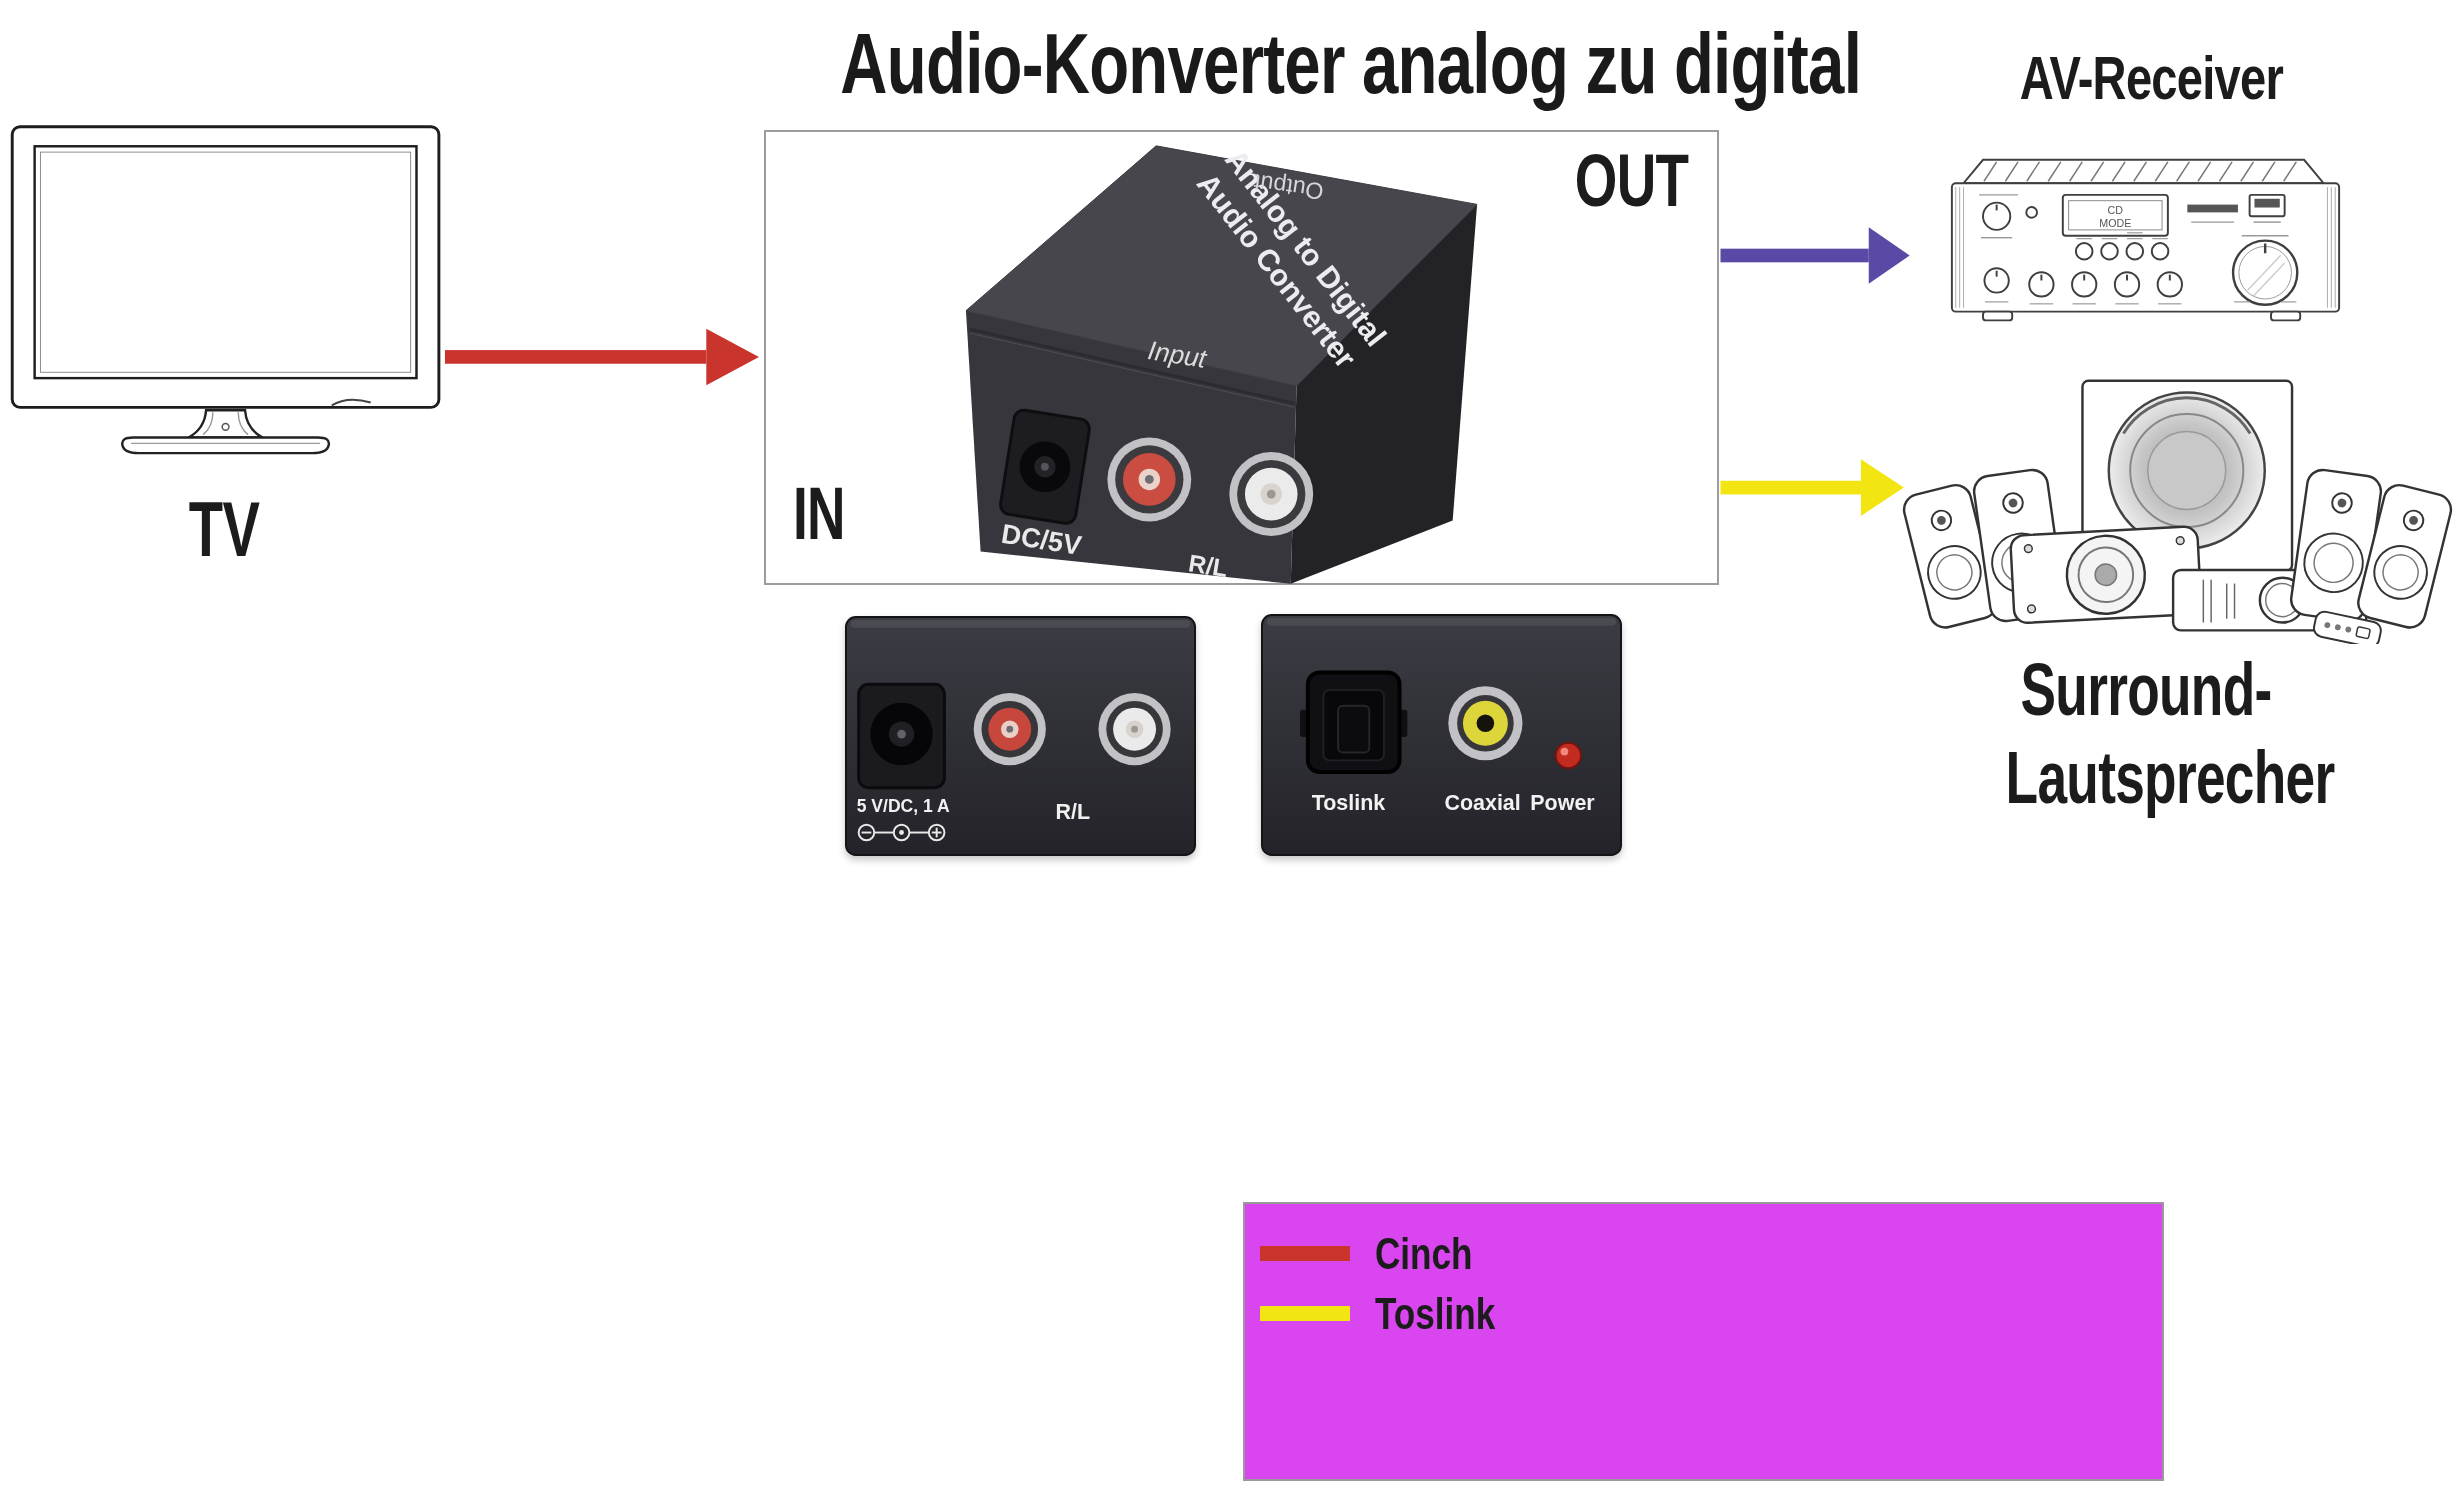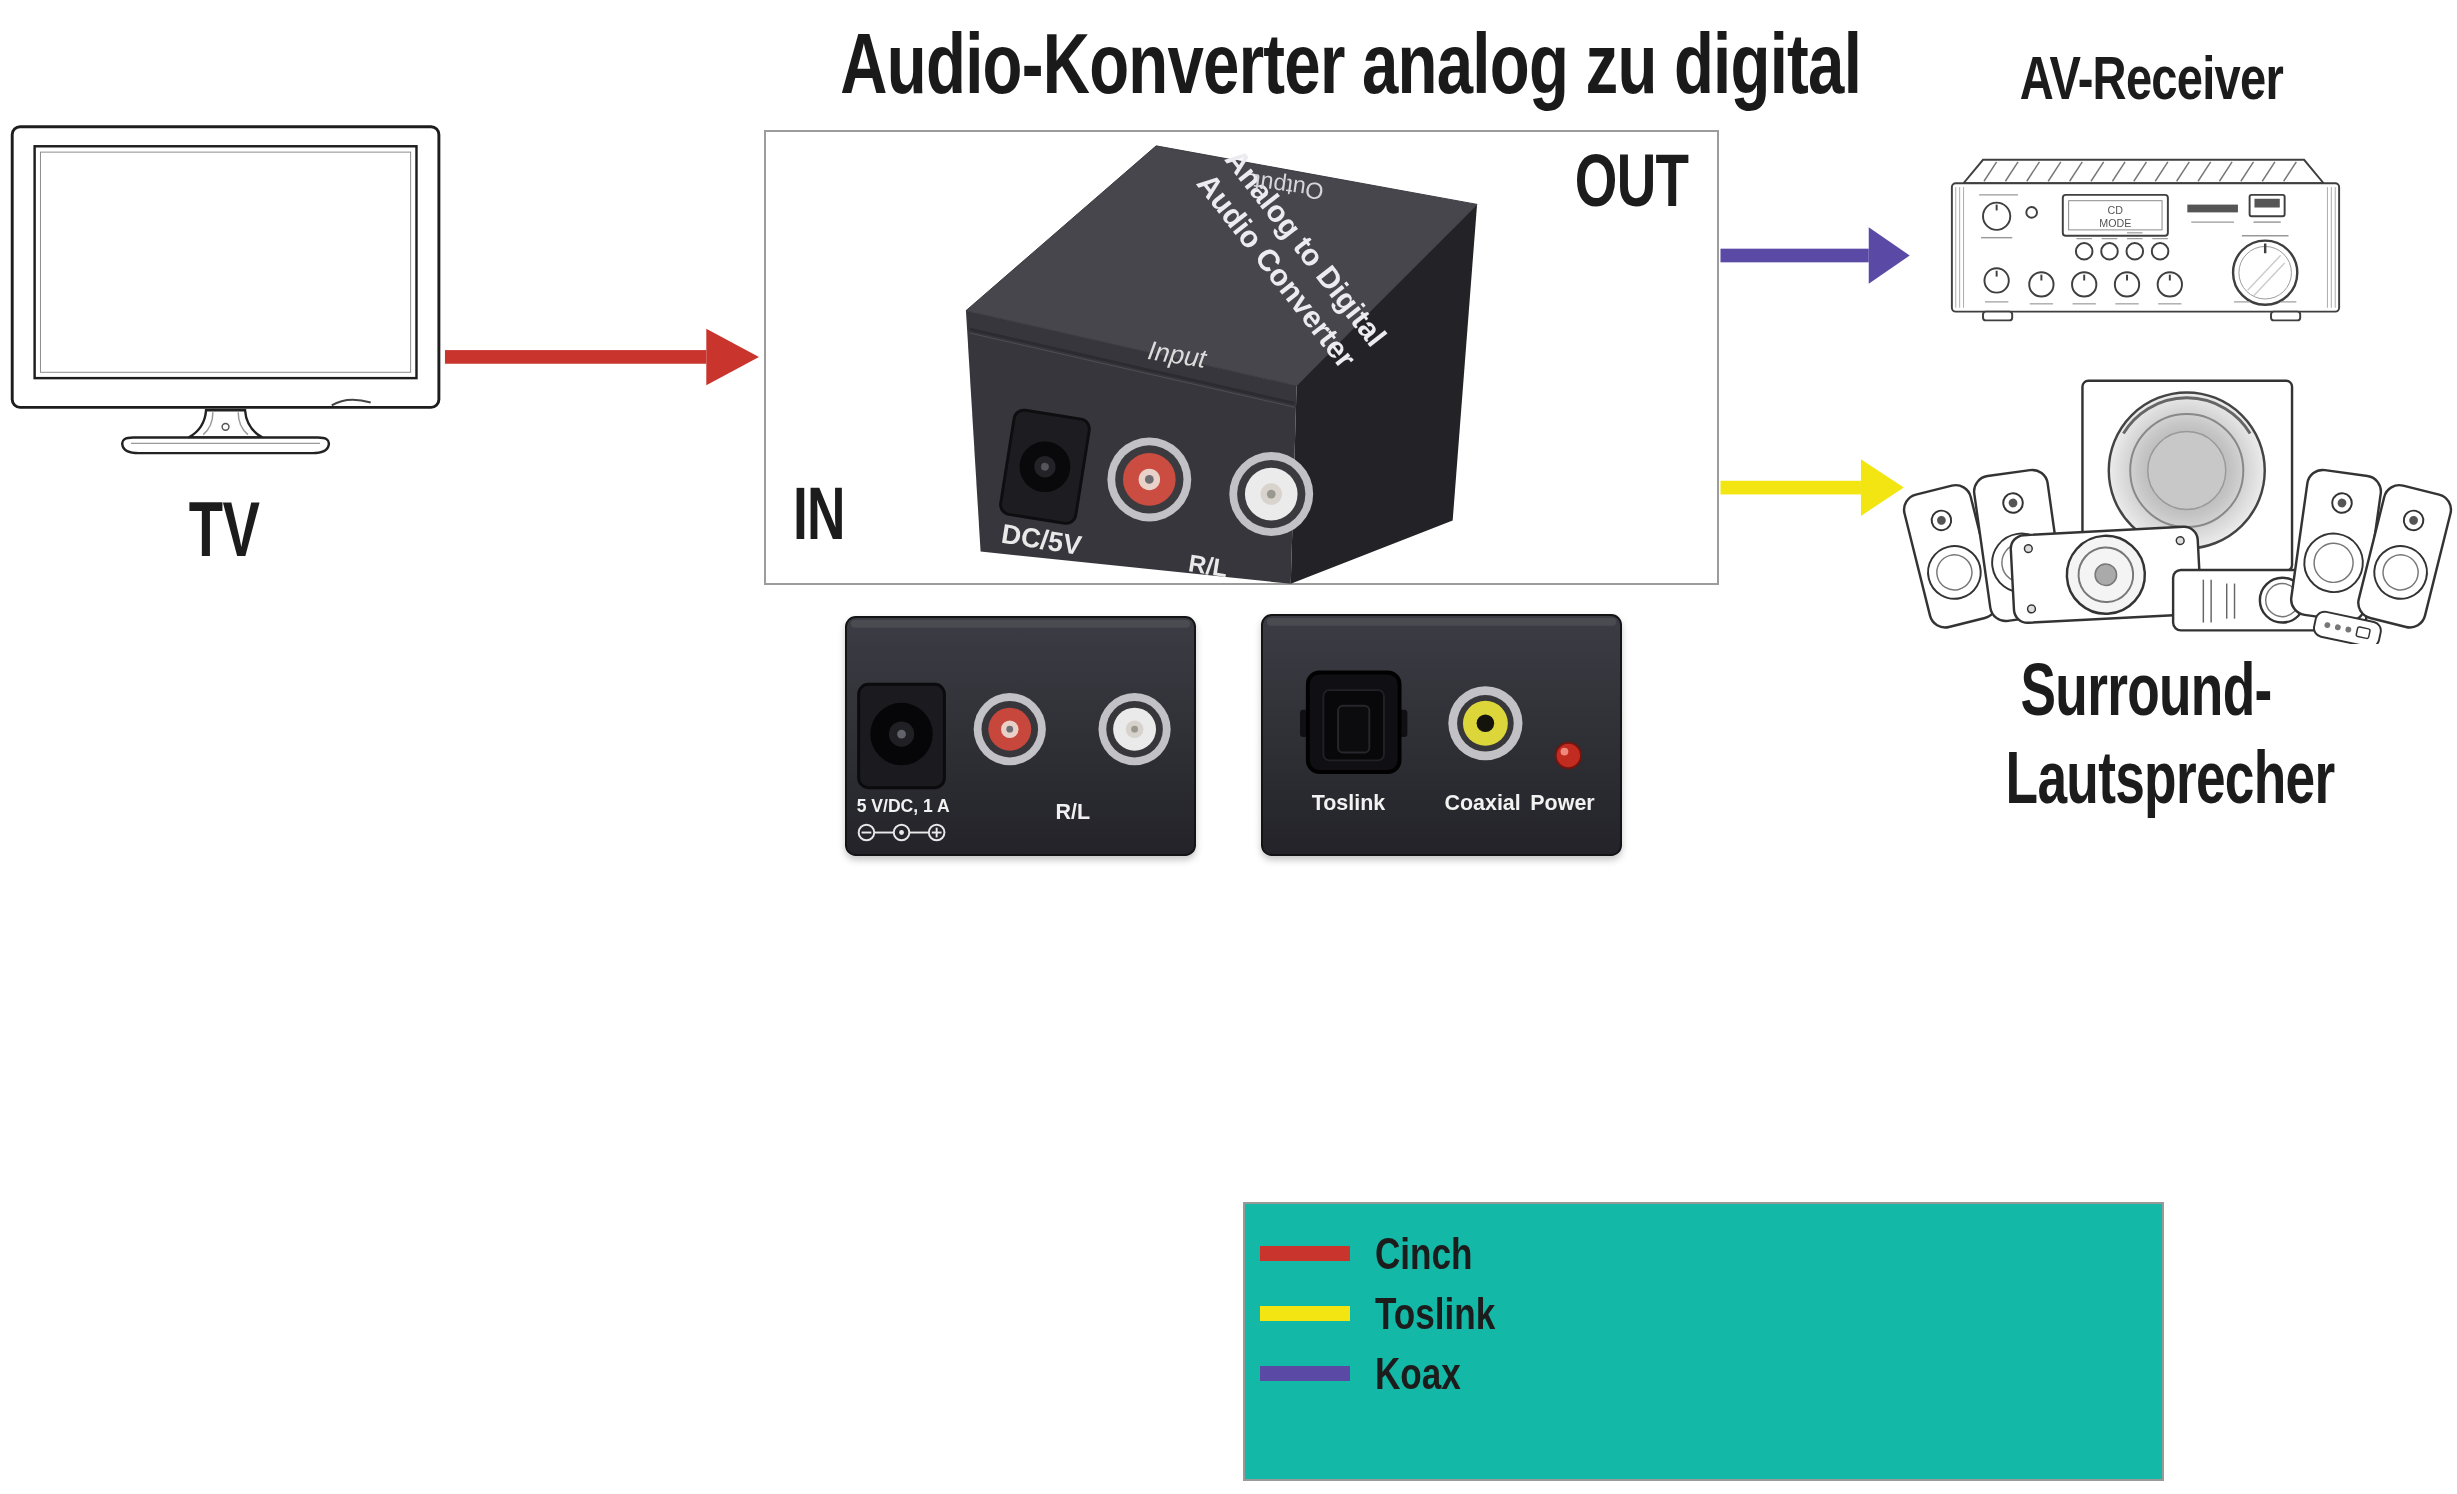--- a/index.html
+++ b/index.html
@@ -28,21 +28,21 @@
   .sp-label   { left:1951px; top:646px; width:390px; text-align:center; font-size:74px; transform:scaleX(0.72); }
   .sp-label div { line-height:88px; }
 
   .main-box {
     left:764px; top:130px; width:955px; height:455px;
     border:2px solid #9c9c9c; background:#fff;
   }
 
   .legend-box {
     left:1243px; top:1202px; width:921px; height:279px;
-    border:2px solid #999; background:#14b8a6; padding-top:19.5px; padding-left:14.6px;
+    border:2px solid #999; background:#d946ef; padding-top:19.5px; padding-left:14.6px;
   }
   .legend-row { display:flex; align-items:center; height:60px; }
   .legend-swatch { width:90px; height:15.6px; margin-right:25px; flex:0 0 auto; }
   .legend-label { font-size:45px; font-weight:700; color:#1c1c1c; transform:scaleX(0.78); transform-origin:left center; white-space:nowrap; }
 
   svg { display:block; }
   .panel-shadow { filter:drop-shadow(0 4.9px 3.9px rgba(0,0,0,0.22)); }
 
   text { font-family:"Liberation Sans", sans-serif; }
 </style>
@@ -384,20 +384,16 @@
 
   <div class="abs legend-box">
     <div class="legend-row">
       <div class="legend-swatch" style="background-color: rgb(201, 52, 44);"></div>
       <div class="legend-label">Cinch</div>
     </div>
     <div class="legend-row">
       <div class="legend-swatch" style="background-color: rgb(243, 229, 17);"></div>
       <div class="legend-label">Toslink</div>
     </div>
-    <div class="legend-row">
-      <div class="legend-swatch" style="background-color: rgb(90, 73, 165);"></div>
-      <div class="legend-label">Koax</div>
-    </div>
   </div>
 
 </div>
 
 
 </body></html>

